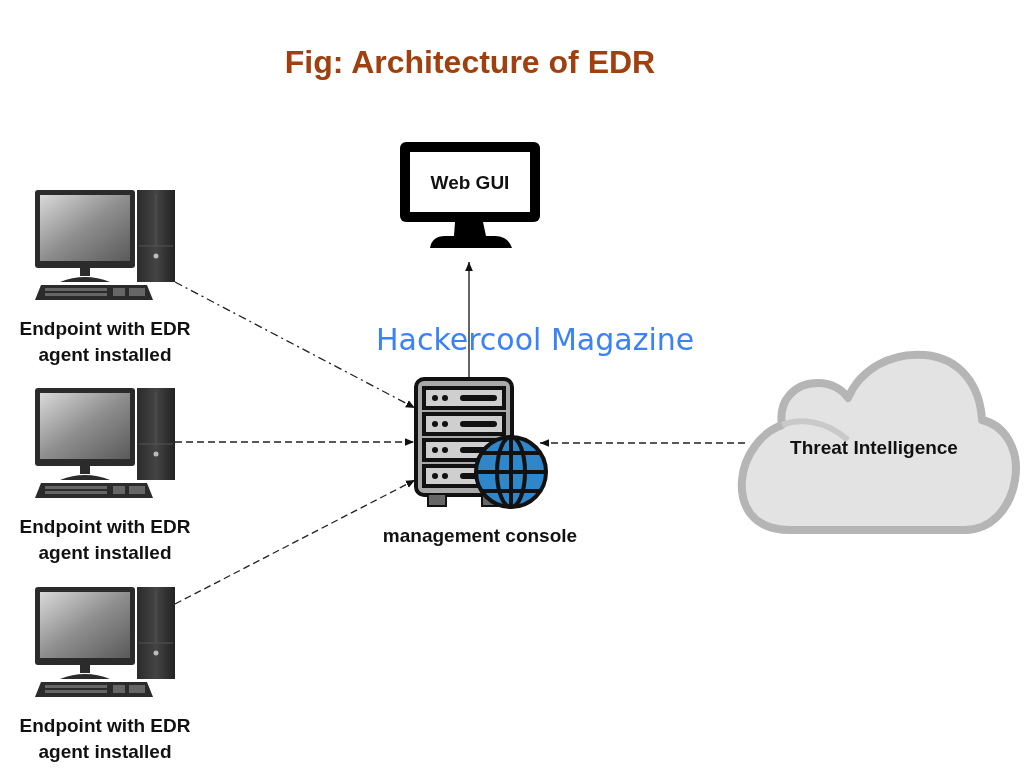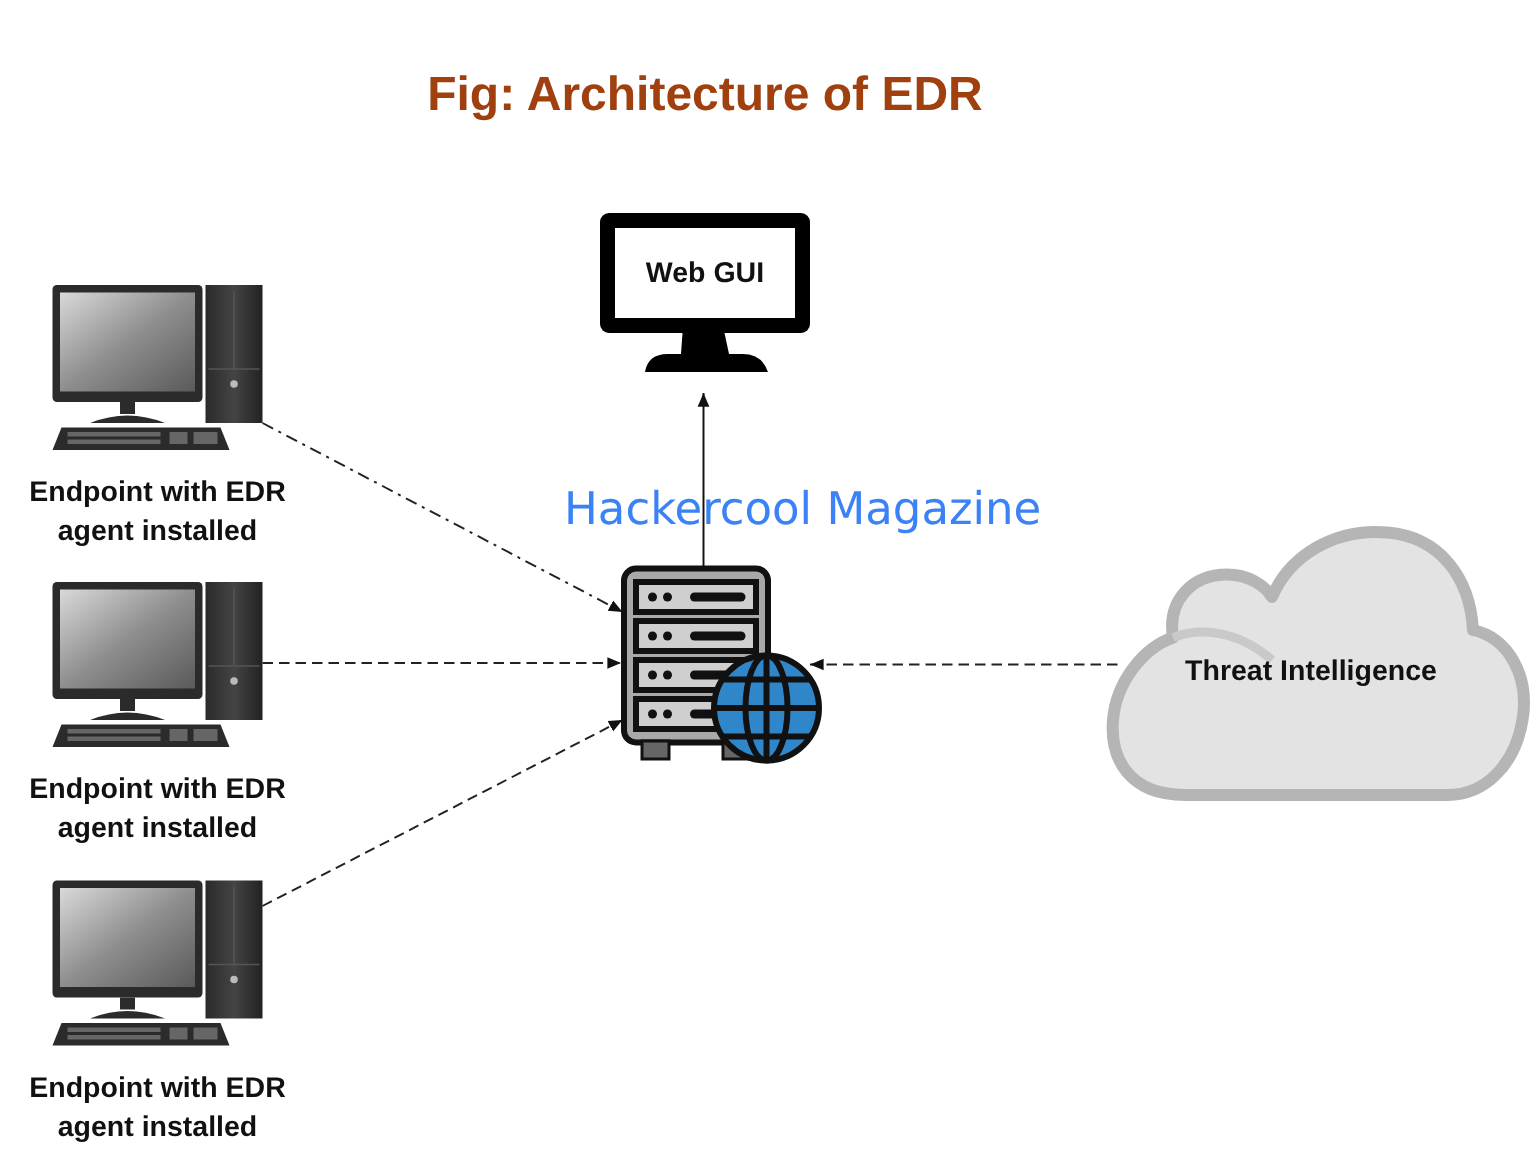--- a/index.html
+++ b/index.html
@@ -116,17 +116,18 @@
   <div>agent installed</div>
 </div>
 <div class="abs label" style="left:0; width:210px; top:713px;">
   <div>Endpoint with EDR</div>
   <div>agent installed</div>
 </div>
 
 <div class="abs label" style="left:410px; width:120px; top:170px; font-size:19px;">Web GUI</div>
 
 <div class="abs label" style="left:340px; width:280px; top:523px;">
+  <div>management console</div>
 </div>
 
 <div class="abs label" style="left:756px; width:236px; top:419px;margin-top:16px;">
   <div>Threat Intelligence</div>
 </div>
 
 </body></html>

